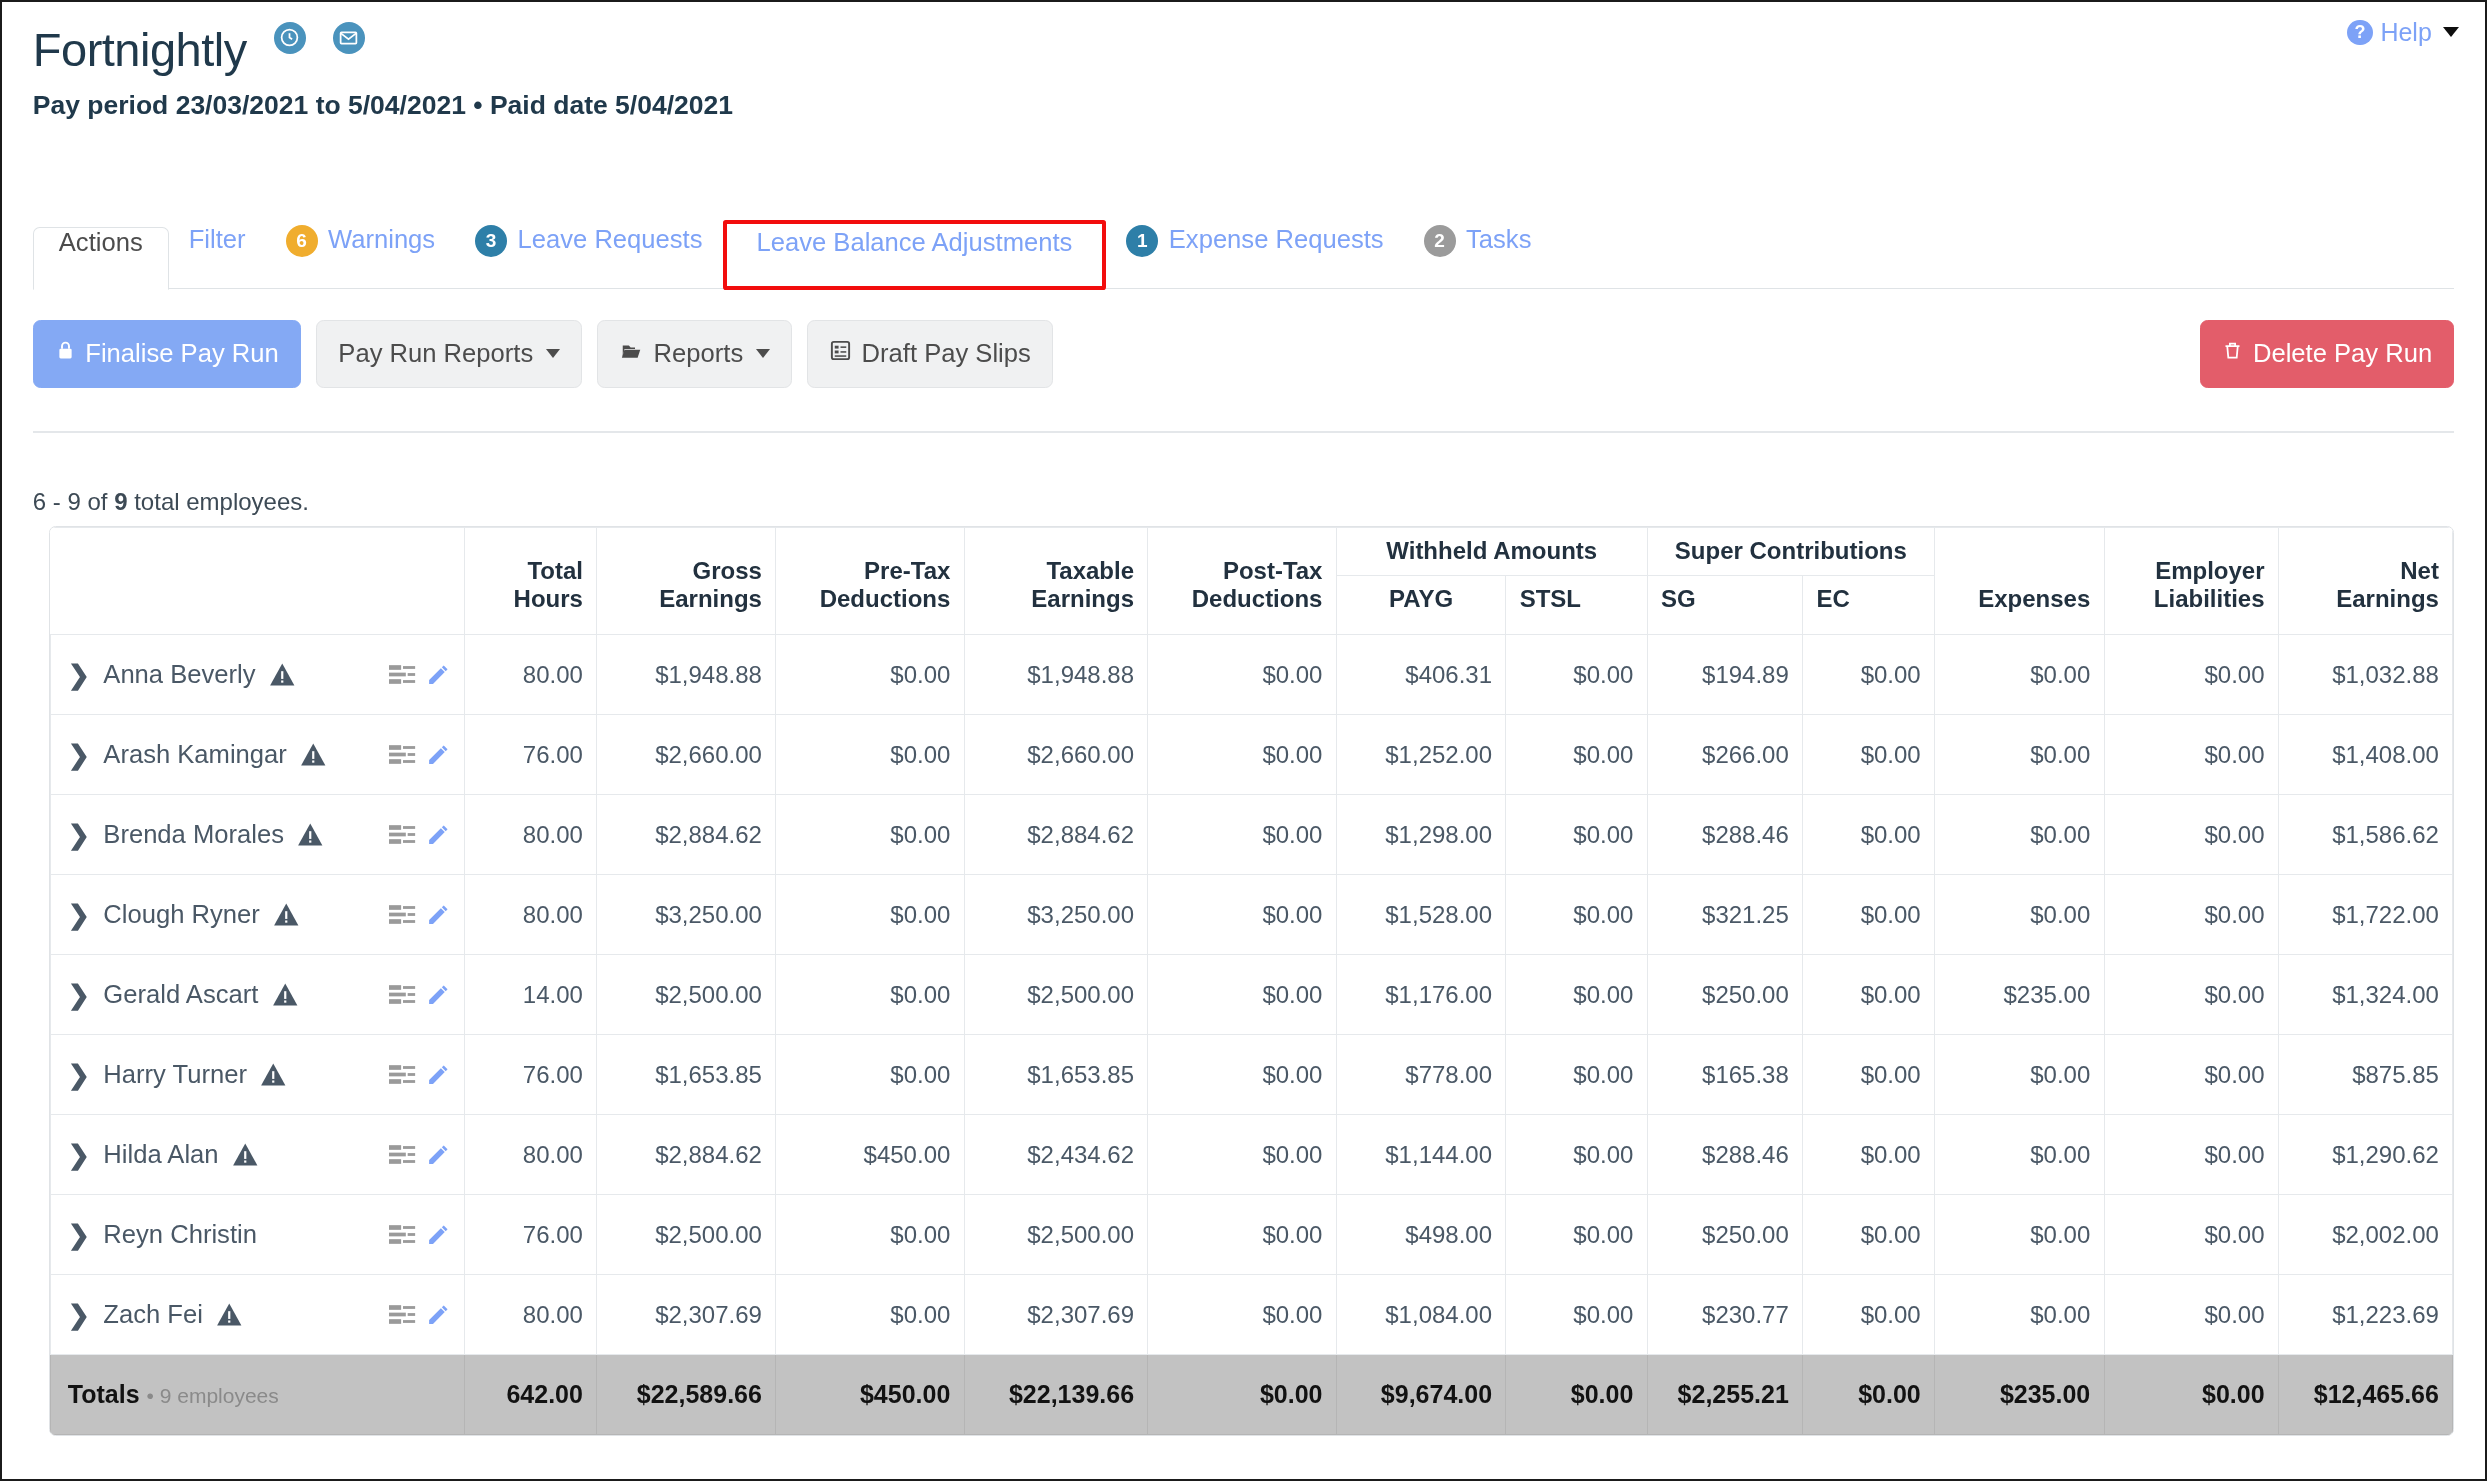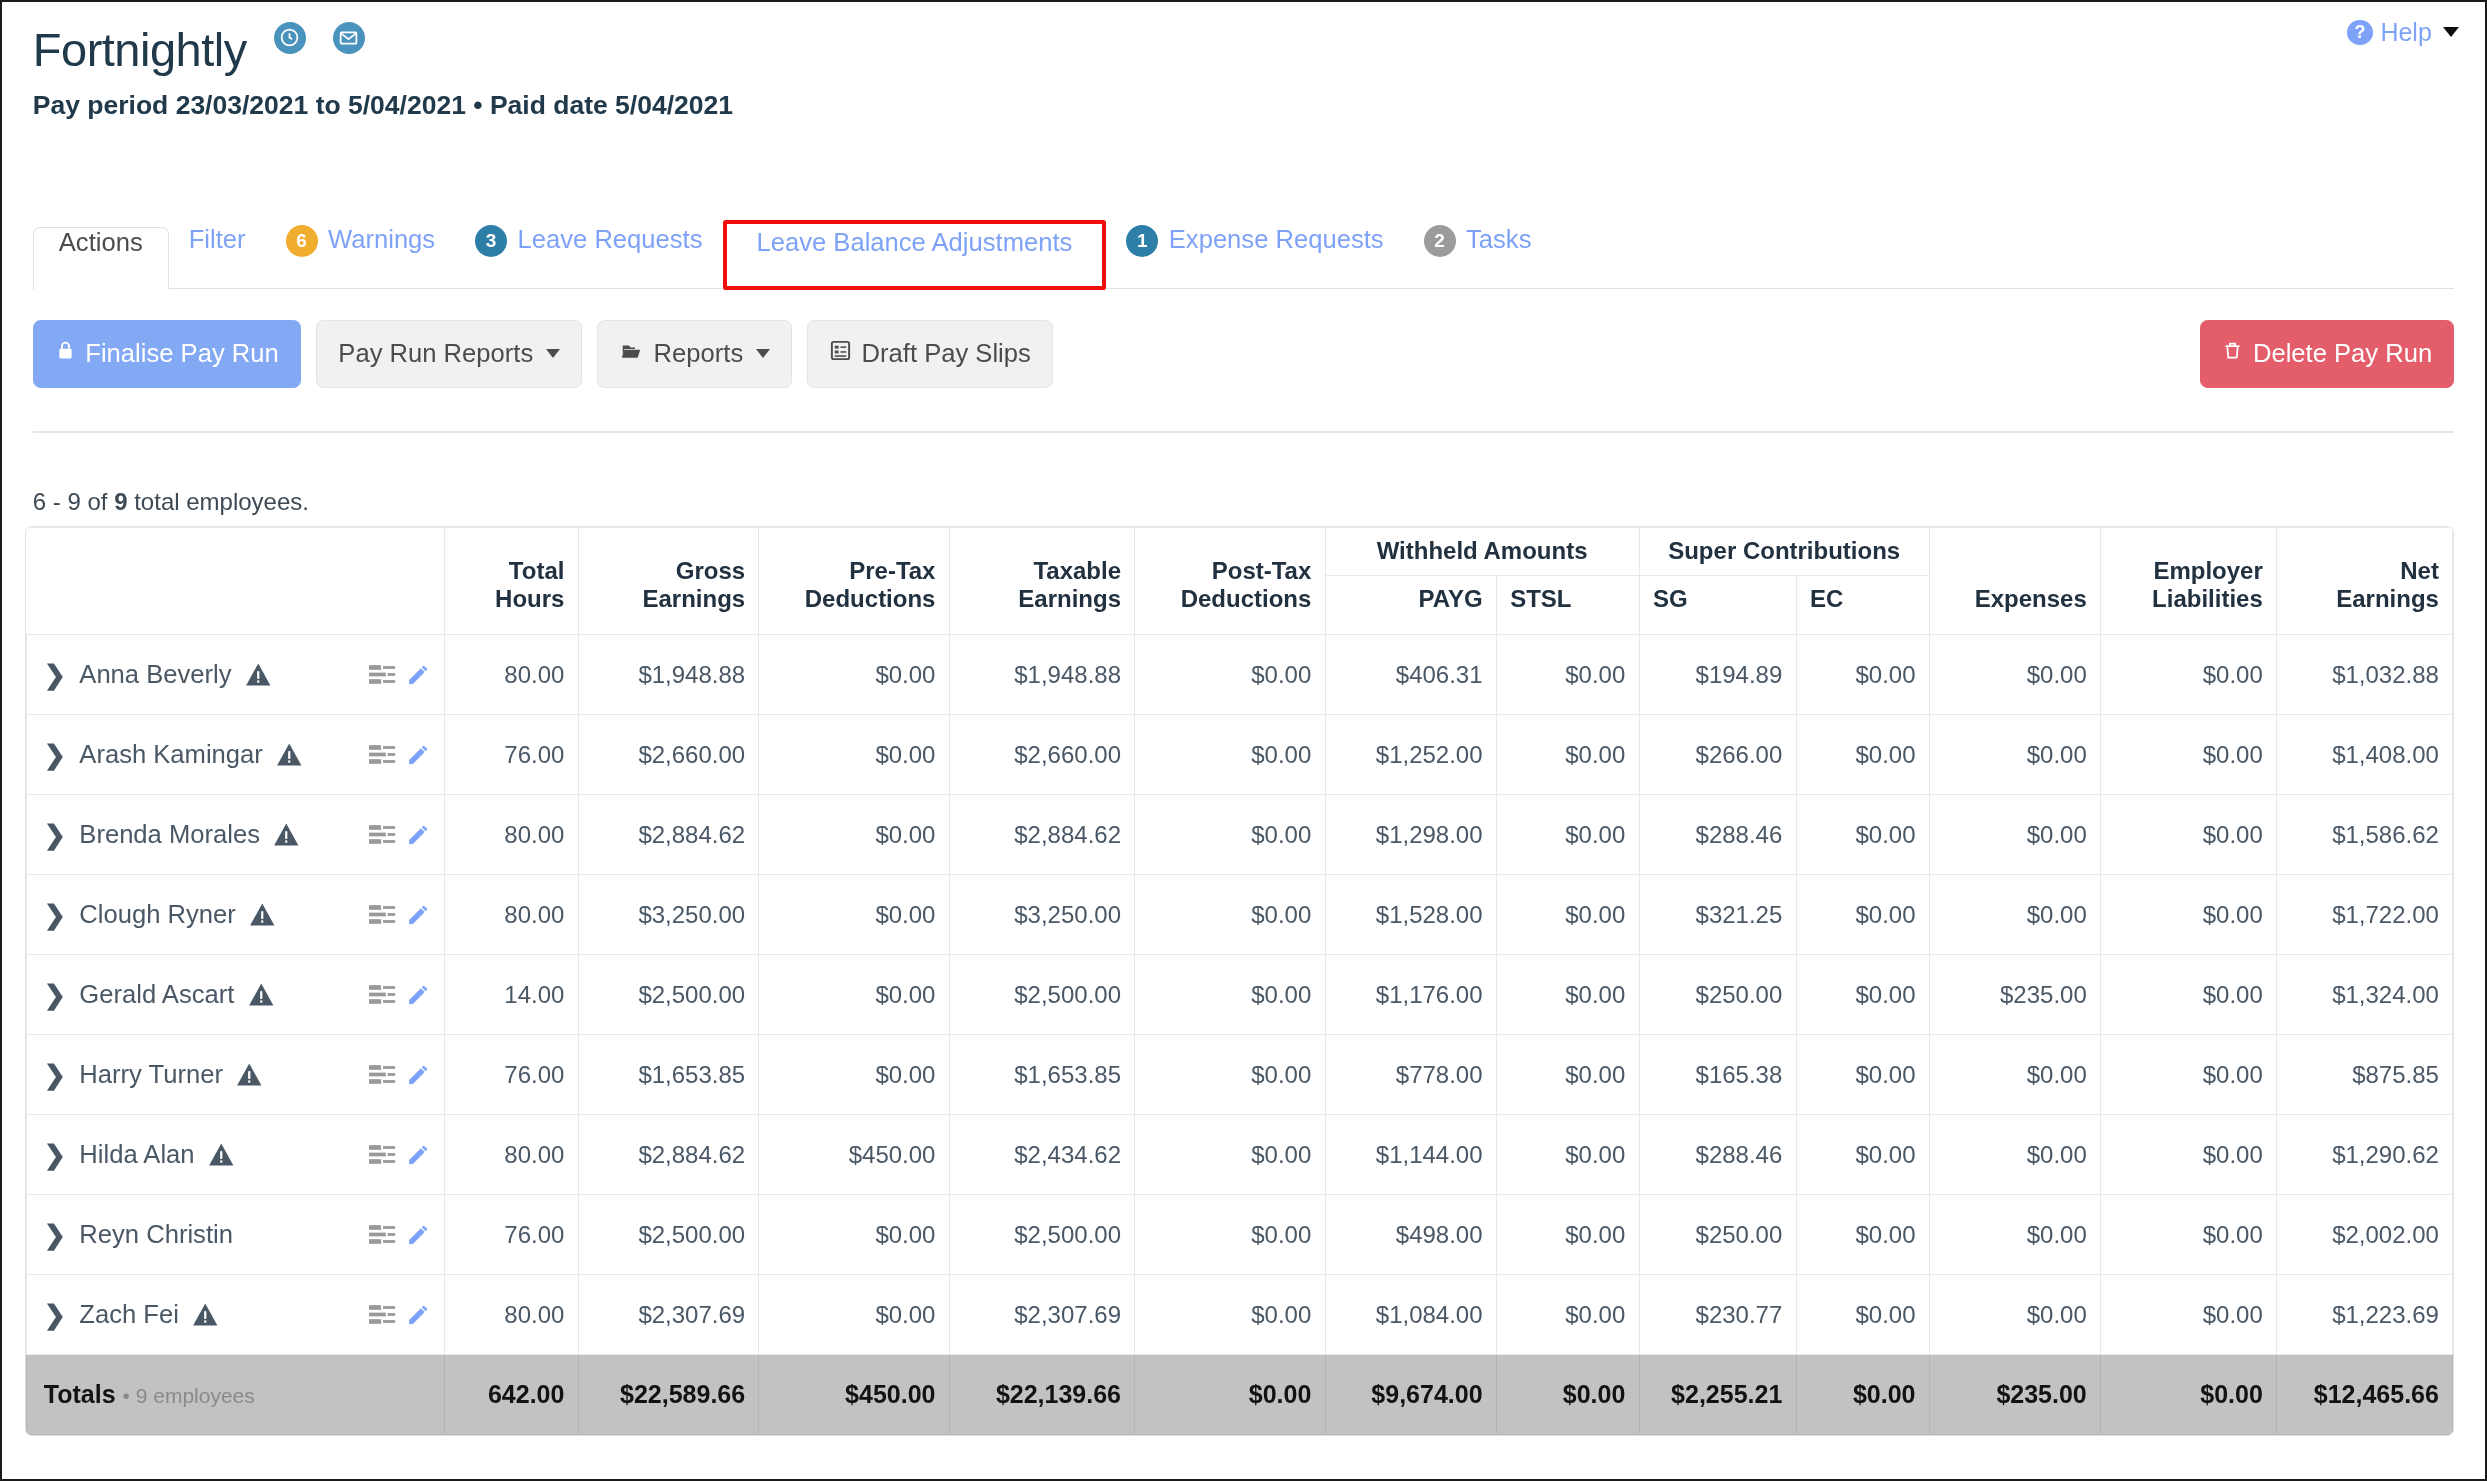--- a/index.html
+++ b/index.html
@@ -148,21 +148,21 @@
 
   
   .countline {
     position: absolute; top: 483px; left: 28px;
     font-size: 24px; color: #3d4a55;
   }
   .countline b { font-weight: bold; }
 
   
   .table-wrap {
-    position: absolute; top: 521px; left: 20px; right: 28px;
+    position: absolute; top: 521px; left: 44px; right: 28px;
     border: 1.9px solid #e0e3e6;
     border-radius: 6.6px;
     overflow: hidden;
   }
   table { border-collapse: collapse; width: 100%; table-layout: fixed; }
   th, td {
     border: 0.9px solid #e6e9ec;
     font-size: 24px; color: #4a5866;
     vertical-align: middle;
   }
@@ -365,21 +365,21 @@
           <th rowspan="2" class="spanrow">
             <div>Employer</div>
             <div>Liabilities</div>
           </th>
           <th rowspan="2" class="spanrow">
             <div>Net</div>
             <div>Earnings</div>
           </th>
         </tr>
         <tr>
-          <th class="sub" style="text-align:right">PAYG</th>
+          <th class="sub" style="text-align:center">PAYG</th>
           <th class="sub" style="text-align:left">STSL</th>
           <th class="sub" style="text-align:left">SG</th>
           <th class="sub" style="text-align:left">EC</th>
         </tr>
       </thead>
       <tbody id="tbody">
             <tr>
               <td>
                 <div class="name-cell">
                   <span class="chev">❯</span>

